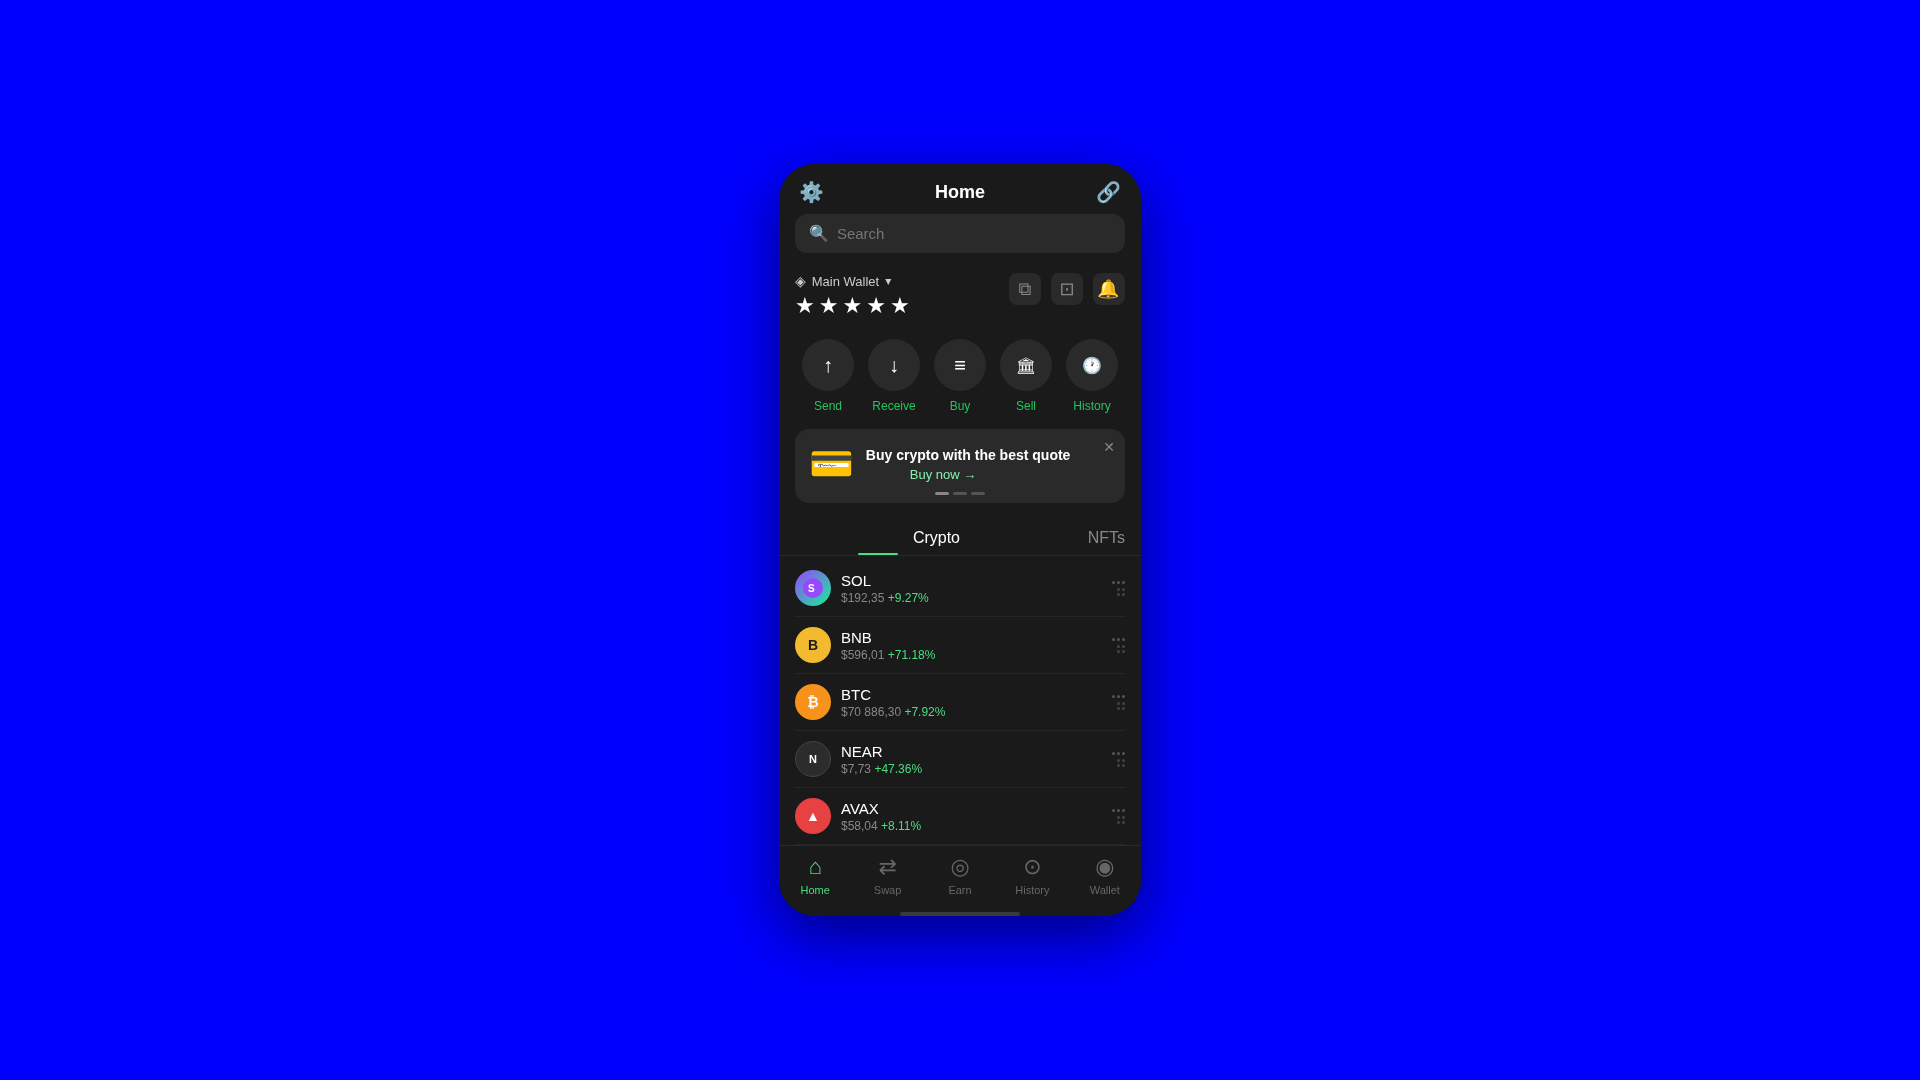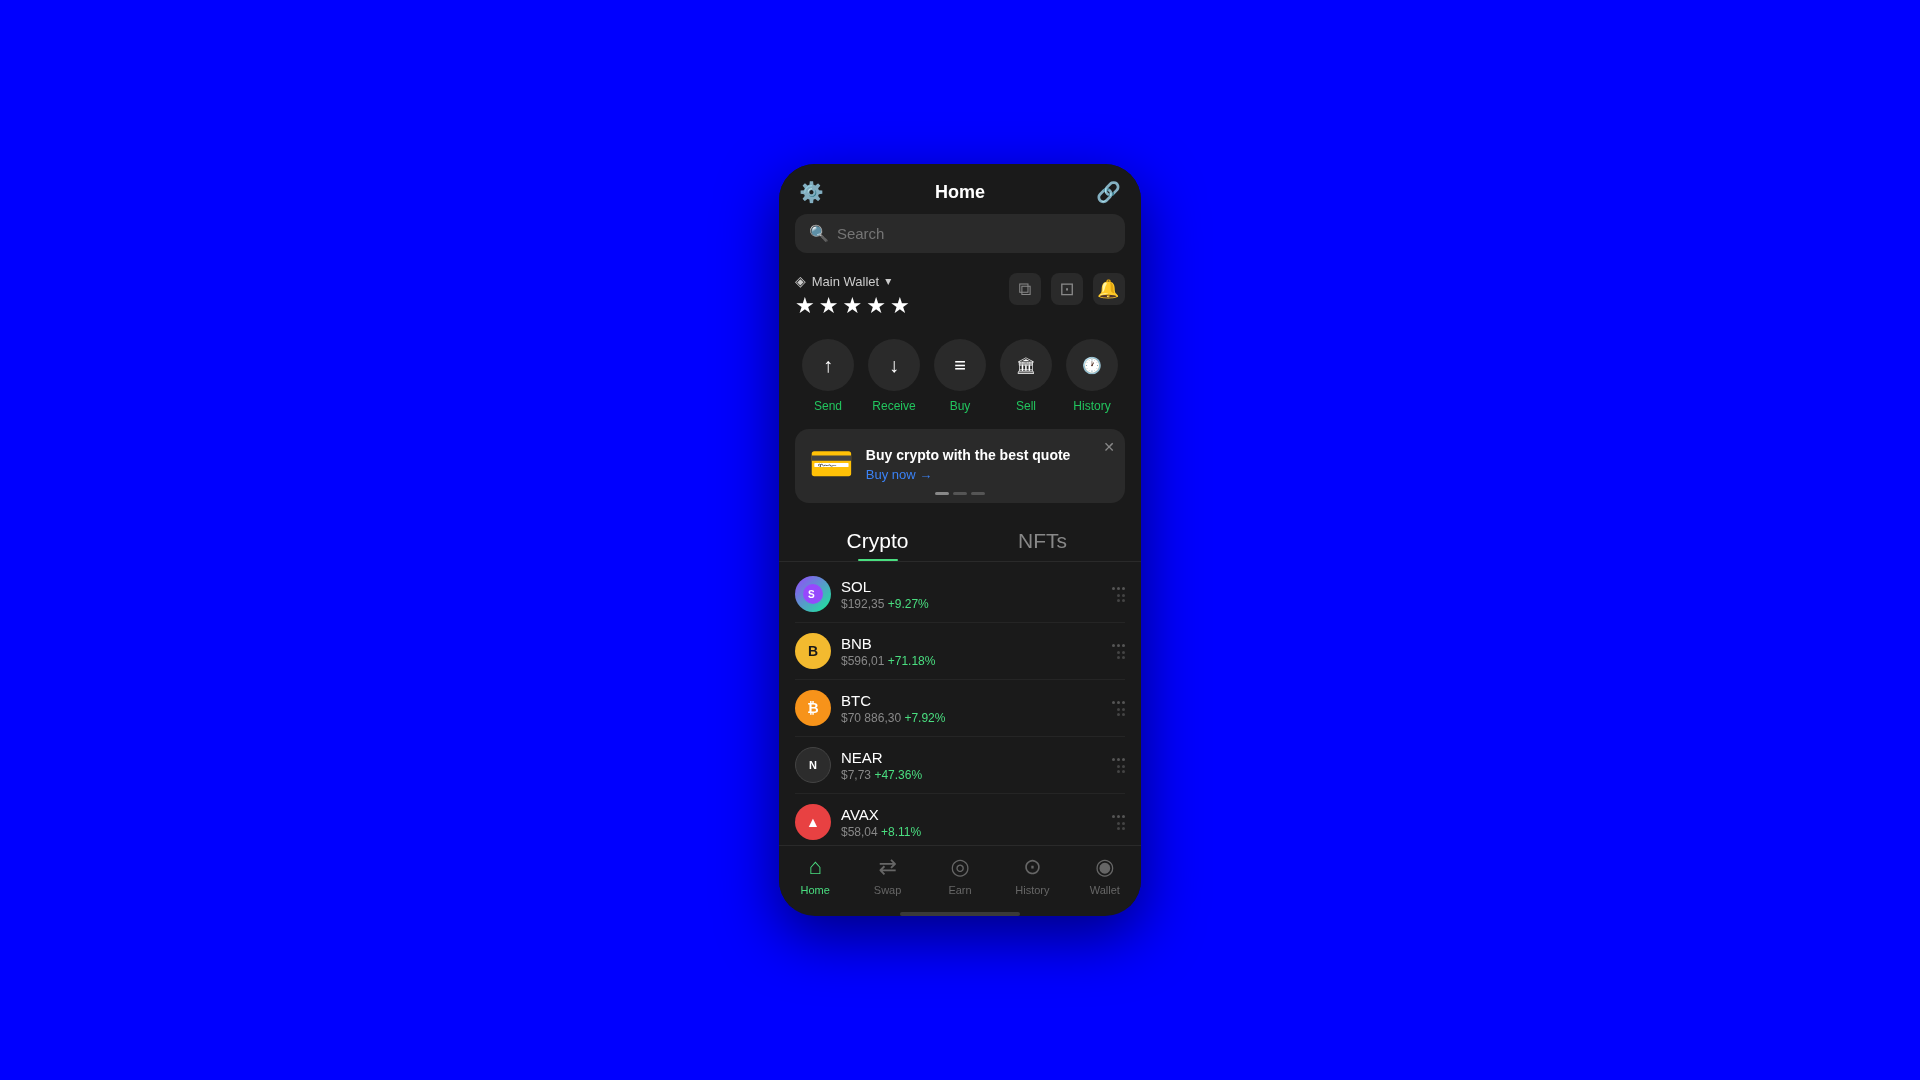--- a/index.html
+++ b/index.html
@@ -156,26 +156,27 @@
       display: flex;
       flex-direction: column;
       gap: 4px;
     }
     .promo-title {
       color: #ffffff;
       font-size: 14px;
       font-weight: 700;
     }
     .promo-link {
-      color: #3b82f6;
+      color: #86efac;
       font-size: 13px;
       cursor: pointer;
       display: flex;
       align-items: center;
       gap: 4px;
+      margin-left: 44px;
     }
     .promo-dots {
       position: absolute;
       bottom: 8px;
       right: 50%;
       transform: translateX(50%);
       display: flex;
       gap: 4px;
     }
     .dot {
@@ -188,23 +189,23 @@
       background: #888;
     }
     .tabs-row {
       display: flex;
       padding: 0 16px;
       border-bottom: 1px solid #2a2a2a;
       margin-bottom: 4px;
     }
     .tab-item {
       flex: 1;
-      text-align: center;
+      text-align: right;
       padding: 10px 0 8px;
-      font-size: 21px;
+      font-size: 16px;
       cursor: pointer;
       color: #888;
       position: relative;
     }
     .tab-item.active {
       color: #ffffff;
     }
     .tab-item.active::after {
       content: '';
       position: absolute;

